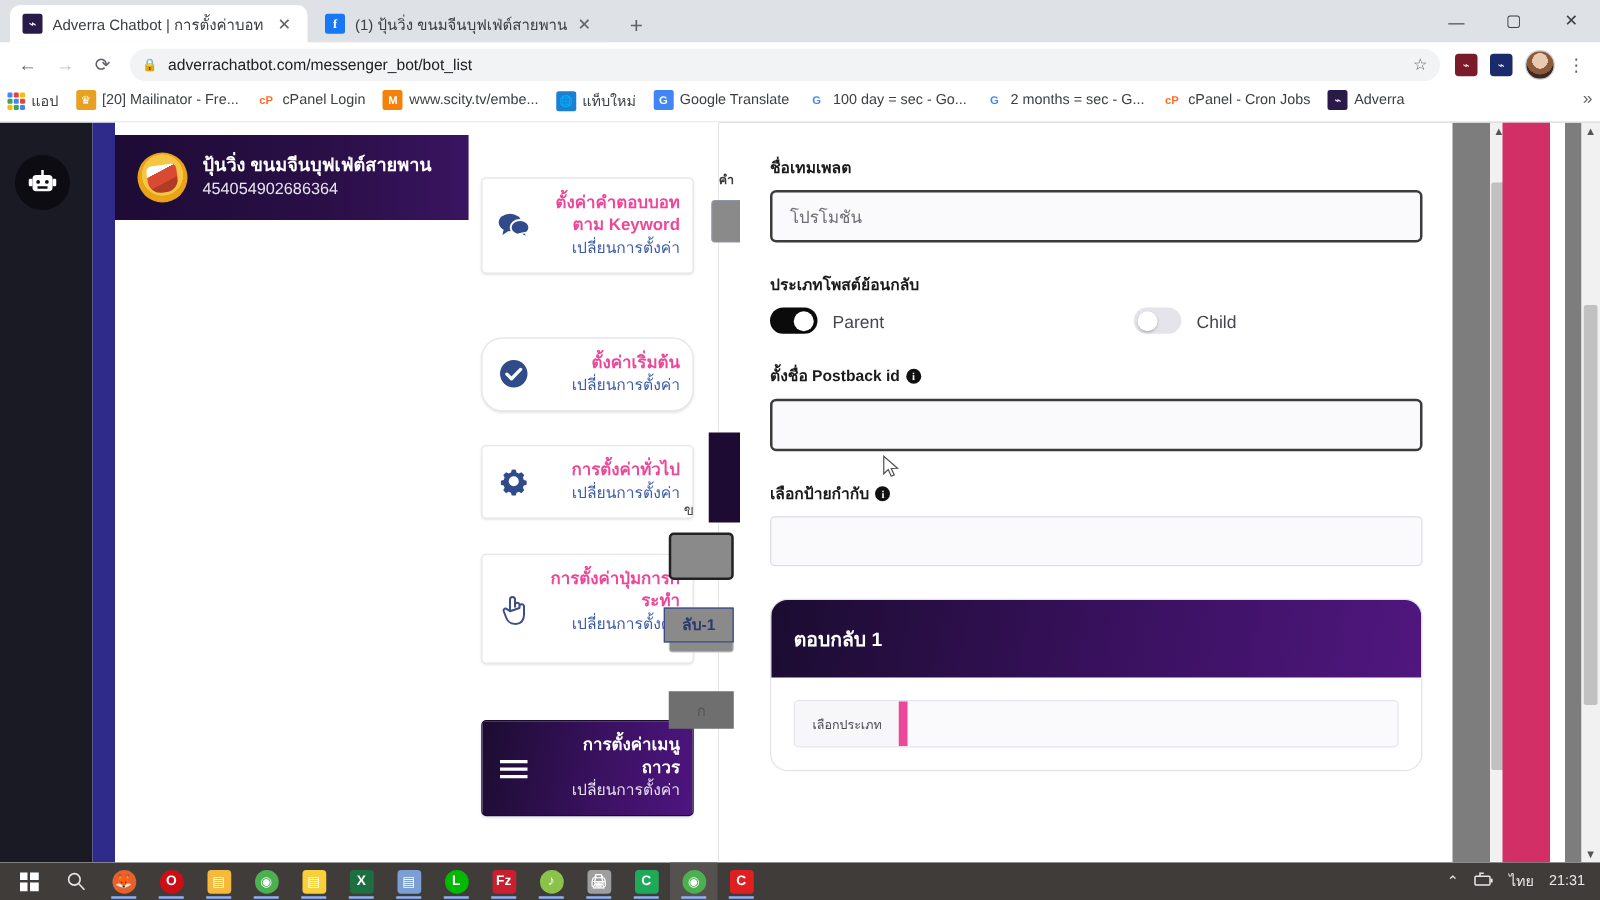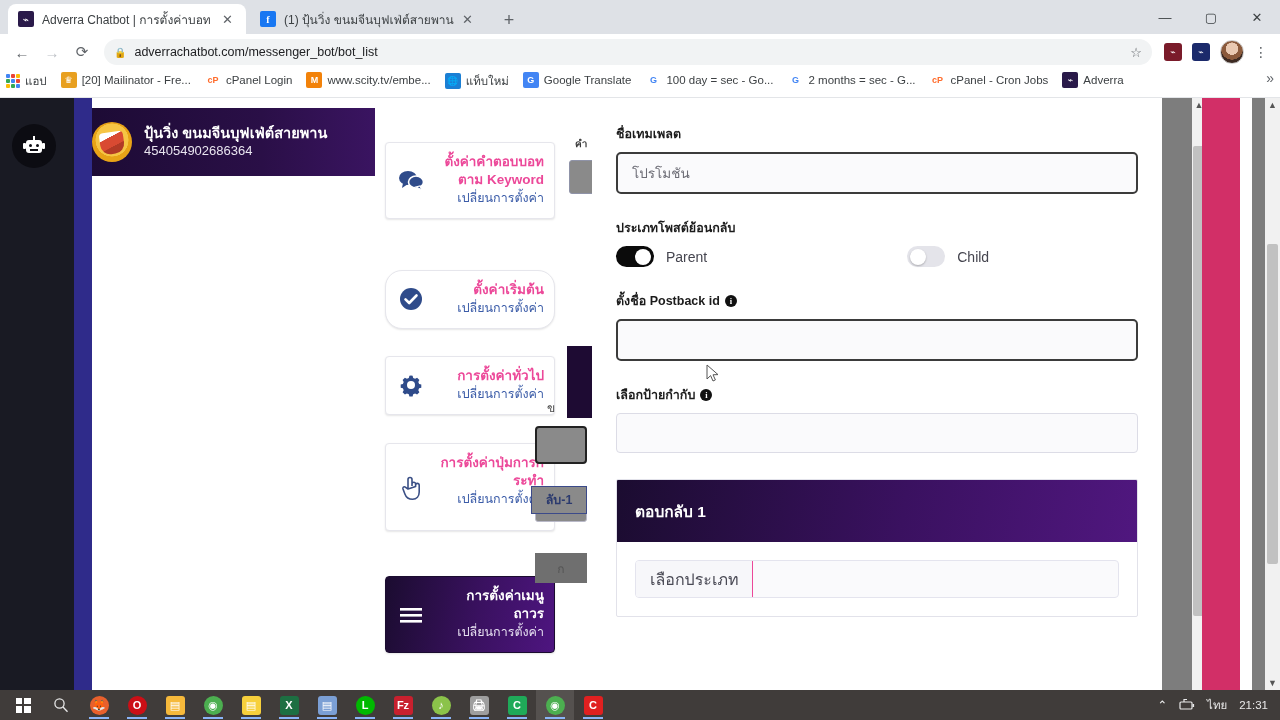--- a/index.html
+++ b/index.html
@@ -136,21 +136,21 @@
   }
 
   
   .col-left {
     position: absolute; left: 92px; top: 0; width: 283px; height: 592px;
     background: #ffffff;
   }
   .bot-card {
     position: absolute; left: 0; top: 10px; width: 283px; height: 68px;
     background: linear-gradient(90deg, #1d0b35 0%, #2a0f47 60%, #3a1461 100%);
-    display: flex; align-items: center; gap: 12px; 
+    display: flex; align-items: center; gap: 12px; padding-left: 18px;
   }
   .bot-avatar {
     width: 40px; height: 40px; border-radius: 50%;
     background: radial-gradient(circle at 50% 45%, #f6c544 0 55%, #e8a317 56% 100%);
     position: relative; flex: 0 0 40px; overflow: hidden;
   }
   .bot-avatar::after {
     content: ""; position: absolute; left: 8px; top: 10px; width: 24px; height: 22px;
     background: linear-gradient(160deg, #fff 0 28%, #d94a32 29% 62%, #b23a26 63% 100%);
     border-radius: 4px 4px 10px 10px; transform: rotate(-8deg);
@@ -249,36 +249,36 @@
   .toggle-group.second { margin-left: 200px; }
   .switch { width: 38px; height: 21px; border-radius: 11px; position: relative; flex: 0 0 38px; }
   .switch.on { background: #0b0b0b; }
   .switch.off { background: #e4e4ea; }
   .switch .knob { position: absolute; top: 2.5px; width: 16px; height: 16px; border-radius: 50%; background: #fff; }
   .switch.on .knob { right: 3px; box-shadow: 0 0 0 1px rgba(0,0,0,.05); }
   .switch.off .knob { left: 3px; box-shadow: 0 1px 2px rgba(0,0,0,.25); }
   .switch-label { font-size: 14px; color: #45454f; }
 
   .reply-card {
-    width: 522px; border: 1px solid #e2e2ea; border-radius: 2px; overflow: hidden;
+    width: 522px; border: 1px solid #e2e2ea; border-radius: 14px; overflow: hidden;
     background: #fff;
   }
   .reply-head {
     height: 62px; background: linear-gradient(100deg, #1b0c30 0%, #3a1160 55%, #50177f 100%);
     display: flex; align-items: center; padding: 0 18px;
     color: #fff; font-size: 15.5px; font-weight: bold;
   }
   .reply-body { padding: 18px; }
   .select-row {
     display: flex; height: 38px; border: 1px solid #e4e4ee; border-radius: 4px; overflow: hidden;
     background: #fafafc;
   }
   .select-addon {
-    display: flex; align-items: center; padding: 0 14px; font-size: 16px; color: #4a4a55;
-    border-right: 1px solid #ec4899; background: #f7f7fa;
+    display: flex; align-items: center; padding: 0 14px; font-size: 10px; color: #4a4a55;
+    border-right: 7px solid #ec4899; background: #f7f7fa;
   }
   .select-value {
     flex: 1 1 auto; display: flex; align-items: center; justify-content: space-between;
     padding: 0 12px; font-size: 13.5px; color: #6f6f7a;
   }
   .select-caret { font-size: 9px; color: #55555f; }
 
   
   .cursor { position: absolute; left: 706px; top: 266px; width: 14px; height: 20px; pointer-events: none; }
 

